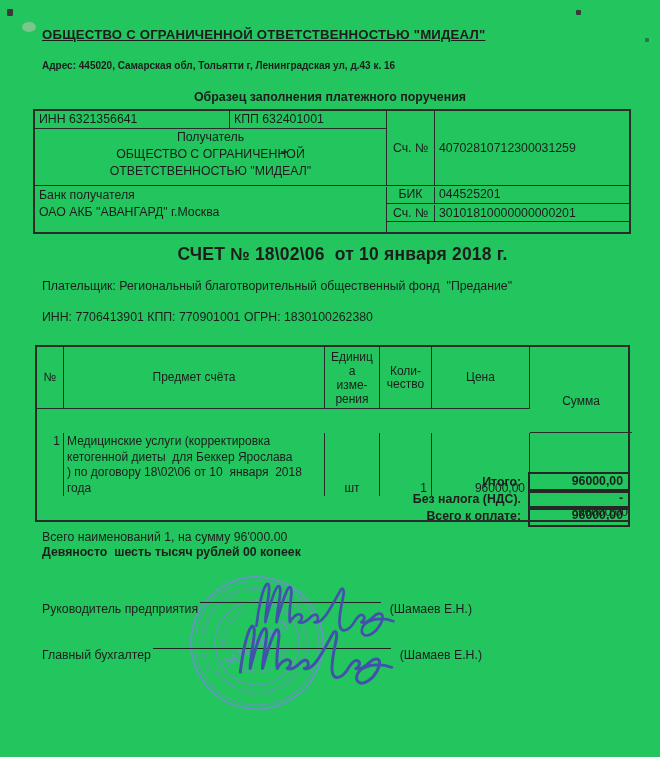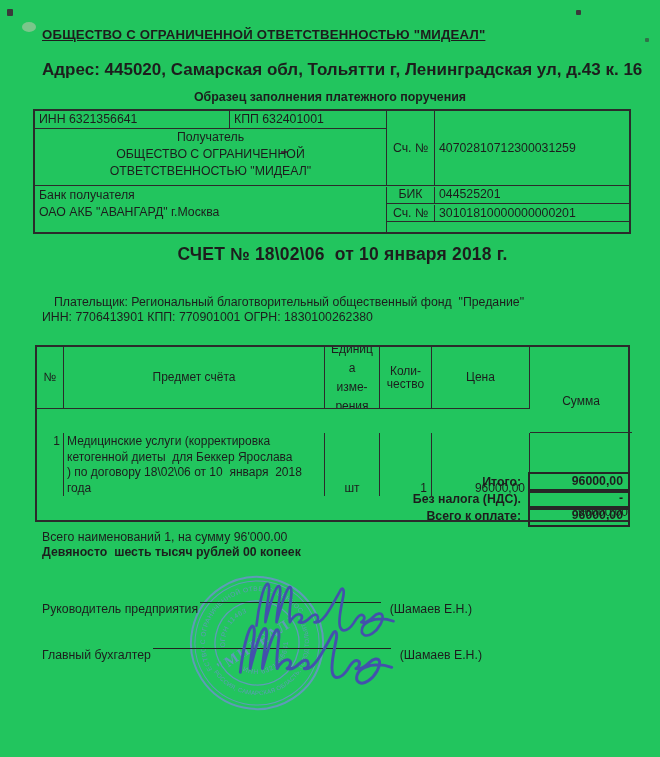--- a/index.html
+++ b/index.html
@@ -5,44 +5,44 @@
   html,body{margin:0;padding:0;background:#e8e8e8;}
   .page{
     position:relative;width:660px;height:757px;margin:0 auto;
     background:#22c55e;overflow:hidden;
     font-family:"Liberation Sans", sans-serif;
     color:#1d1d1d;font-size:12.3px;
   }
   .abs{position:absolute;}
   .pre{white-space:pre-wrap;}
   .doc-title{left:42px;top:27px;font-size:13.2px;font-weight:bold;text-decoration:underline;letter-spacing:.2px;}
-  .addr{left:42px;top:60px;font-size:17px;font-weight:bold;text-align:right;}
+  .addr{left:42px;top:60px;font-size:10px;font-weight:bold;text-align:right;}
   .caption{left:0;width:660px;top:90px;text-align:center;font-weight:bold;font-size:12.4px;}
 
   
   .req{left:33px;top:109px;width:598px;height:125px;border:2px solid #2b2b2b;box-sizing:border-box;background:transparent;}
   .req .cell{position:absolute;box-sizing:border-box;overflow:hidden;line-height:17px;padding:0 4px;}
   .br{border-right:1.5px solid #2b2b2b;}
   .bb{border-bottom:1.5px solid #2b2b2b;}
   .vmid{display:flex;align-items:center;}
   .hmid{justify-content:center;}
 
   
   .invoice-title{left:25px;right:0;top:244px;text-align:center;font-size:17.5px;font-weight:bold;letter-spacing:.2px;}
-  .payer1{left:42px;top:295px;margin-left:12px;}
+  .payer1{left:42px;top:279px;}
   .payer2{left:42px;top:310px;}
 
   
   .items{left:35px;top:345px;width:595px;border:2px solid #2b2b2b;box-sizing:border-box;
          display:grid;grid-template-columns:27px 261px 55px 52px 98px 102px;}
   .items>div{box-sizing:border-box;border-right:1.5px solid #2b2b2b;border-bottom:1.5px solid #2b2b2b;overflow:hidden;}
   .items>div:nth-child(6n){border-right:none;margin-top:24px;}
   .items>div.lastrow{border-bottom:none;}
   .hcell{height:62px;display:flex;align-items:center;justify-content:center;text-align:center;line-height:12.5px;font-size:12px;}
-  .hcell.tall{line-height:19px;}
+  .hcell.tall{line-height:14px;}
   .rcell{height:63px;position:relative;font-size:12px;}
   .num-cell{text-align:right;padding:1px 3px 0 0;}
   .desc-cell{padding:1px 2px 0 3px;line-height:15.5px;}
   .bot{position:absolute;bottom:1px;left:0;right:0;}
   .bot.c{text-align:center;}
   .bot.r{text-align:right;padding-right:4px;}
 
   
   .totals{left:35px;top:474px;width:595px;}
   .trow{display:flex;height:19px;margin-top:-2px;}

